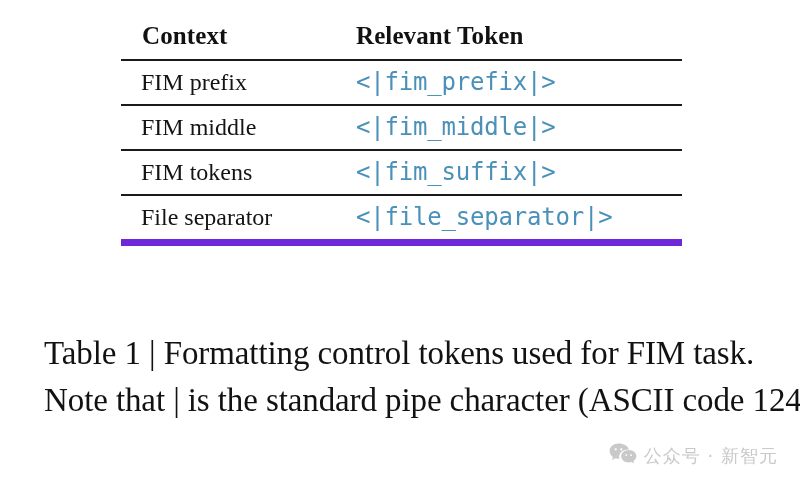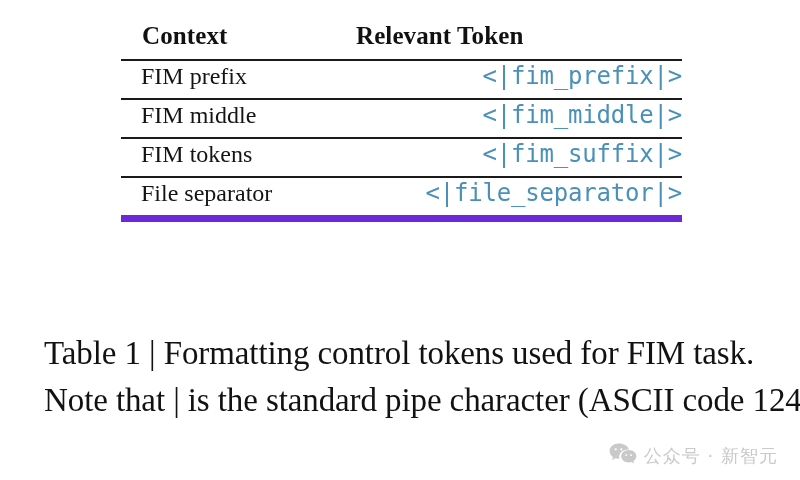--- a/index.html
+++ b/index.html
@@ -53,40 +53,40 @@
     text-align: left;
     padding-left: 21px;
   }
   thead th.h-token {
     text-align: left;
     padding-left: 0px;
   }
 
   tbody td {
     border-bottom: 2px solid #1a1a1a;
-    padding: 1px 0 8px 0;
+    padding: 7px 0 8px 0;
     vertical-align: middle;
   }
   tbody tr:last-child td {
     border-bottom: 7px solid #6d28d9;
   }
 
   td.c-context {
     font-family: "Liberation Serif", serif;
     font-size: 24px;
     text-align: left;
     padding-left: 20px;
     color: #141414;
     white-space: nowrap;
   }
 
   td.c-token {
     font-family: "DejaVu Sans Mono", monospace;
     font-size: 24px;
-    text-align: right;
+    text-align: left;
     color: #4a90b8;
     letter-spacing: -0.2px;
     white-space: nowrap;
   }
 
   
   .caption {
     position: absolute;
     left: 15px;
     top: 330px;

